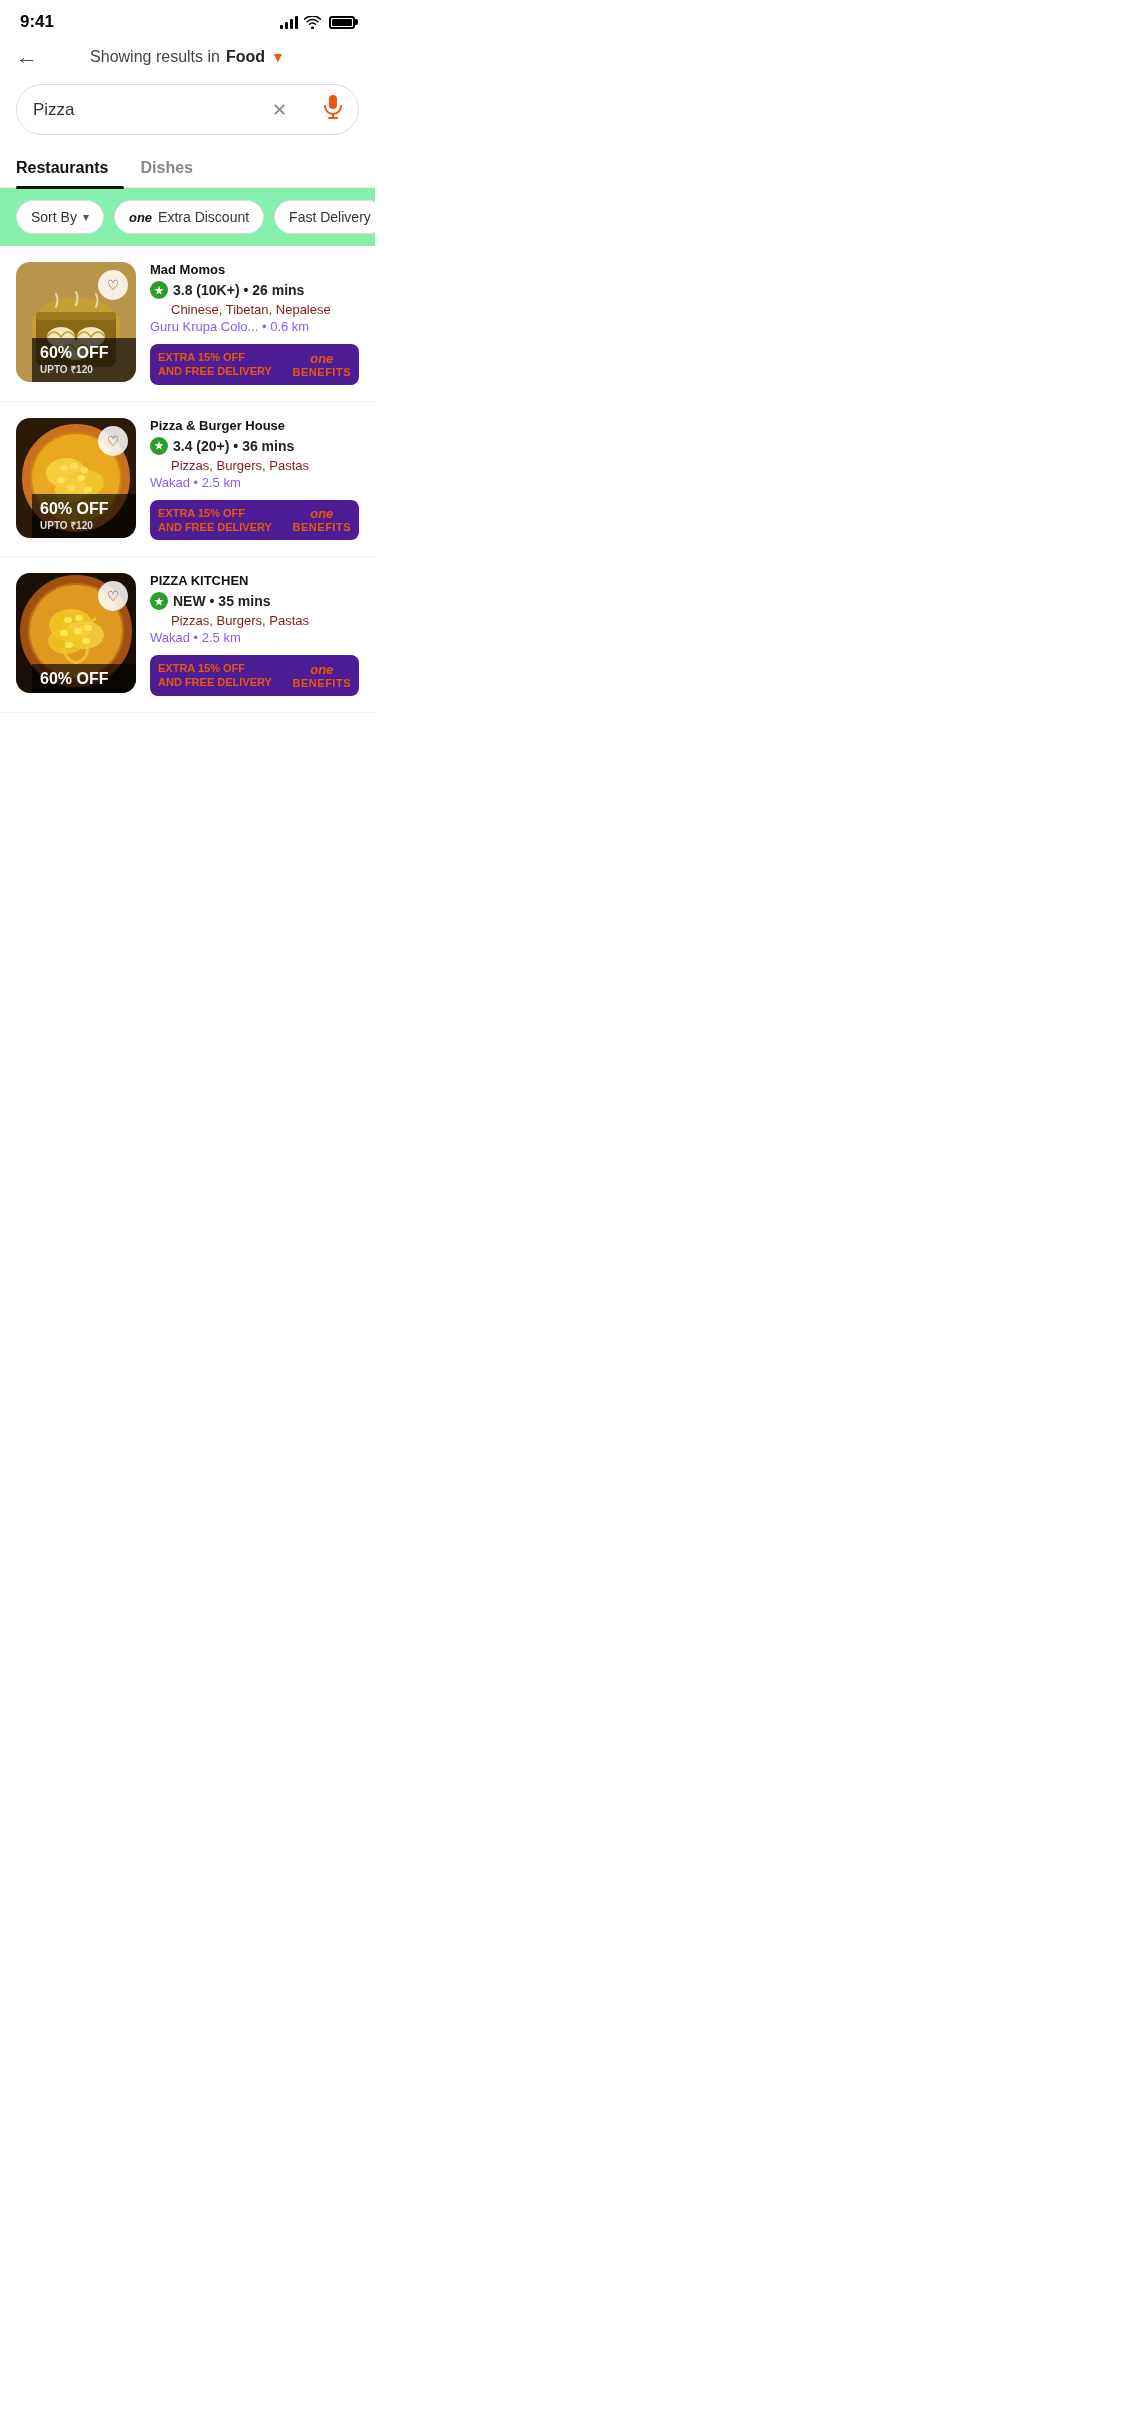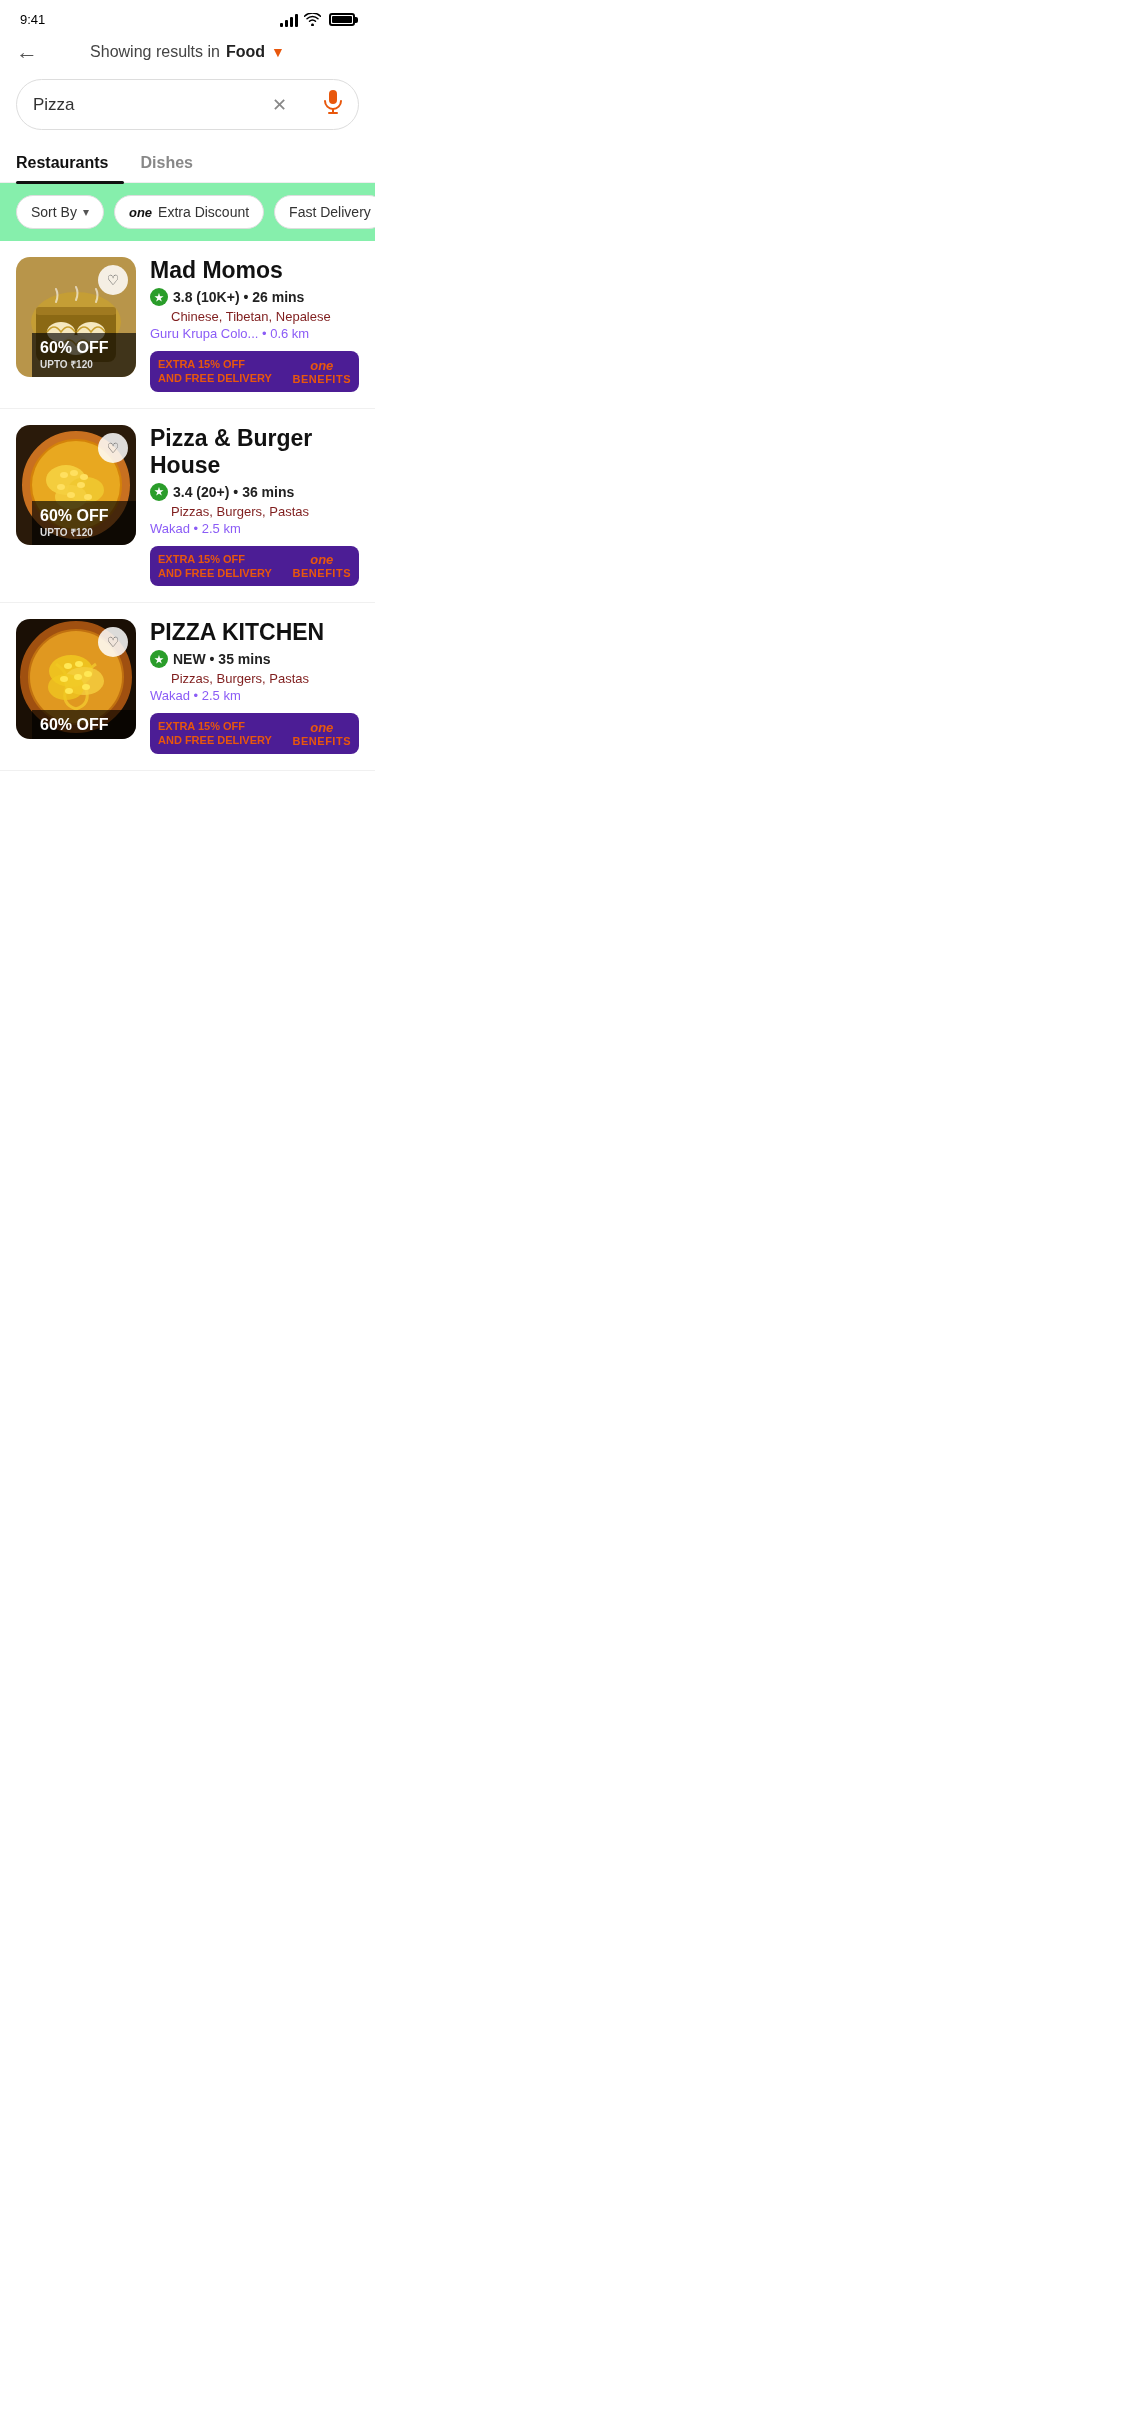--- a/index.html
+++ b/index.html
@@ -14,22 +14,22 @@
 
     
     .status-bar {
       display: flex;
       justify-content: space-between;
       align-items: center;
       padding: 12px 20px 6px;
       background: #fff;
     }
     .status-time {
-      font-size: 13px;
-      font-weight: 400;
+      font-size: 17px;
+      font-weight: 700;
       color: #000;
     }
     .status-icons {
       display: flex;
       align-items: center;
       gap: 6px;
     }
     .signal-bars {
       display: flex;
       align-items: flex-end;
@@ -261,21 +261,21 @@
     }
 
     
     .restaurant-info {
       flex: 1;
       display: flex;
       flex-direction: column;
       gap: 2px;
     }
     .restaurant-name {
-      font-size: 23px;
+      font-size: 13px;
       font-weight: 700;
       color: #111;
       margin-bottom: 2px;
     }
     .rating-row {
       display: flex;
       align-items: center;
       gap: 5px;
       font-size: 14px;
       font-weight: 700;

